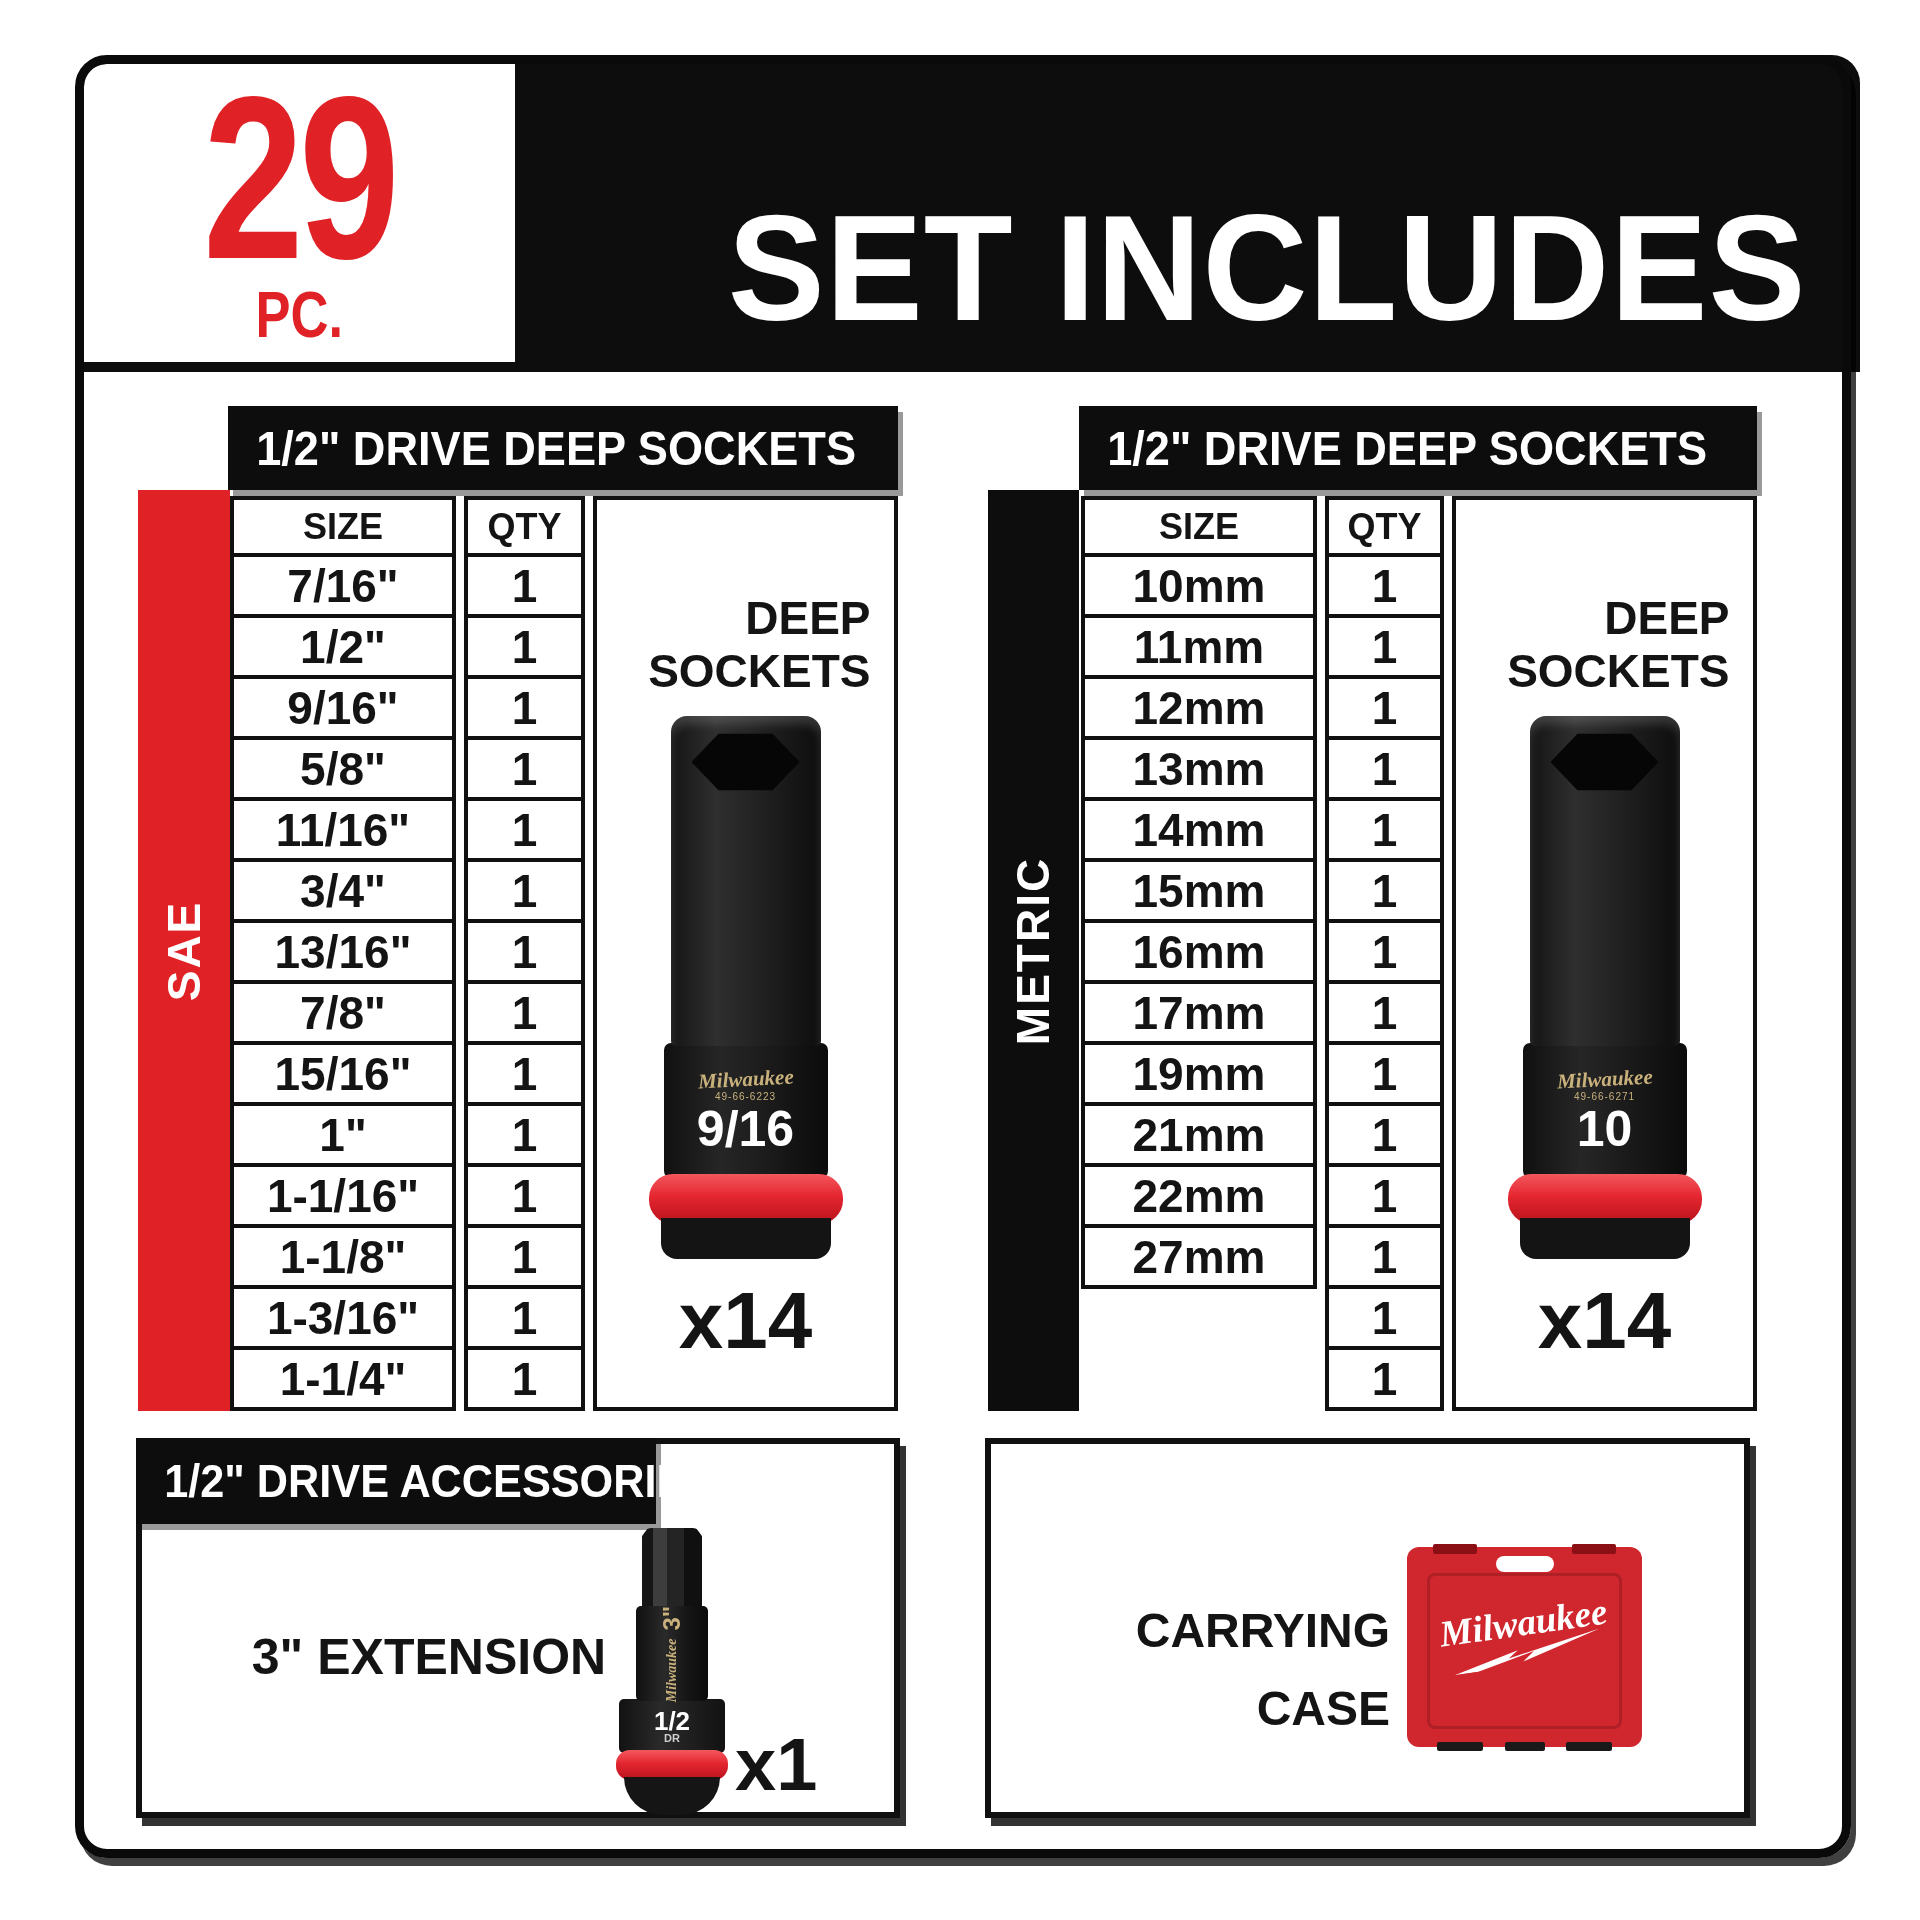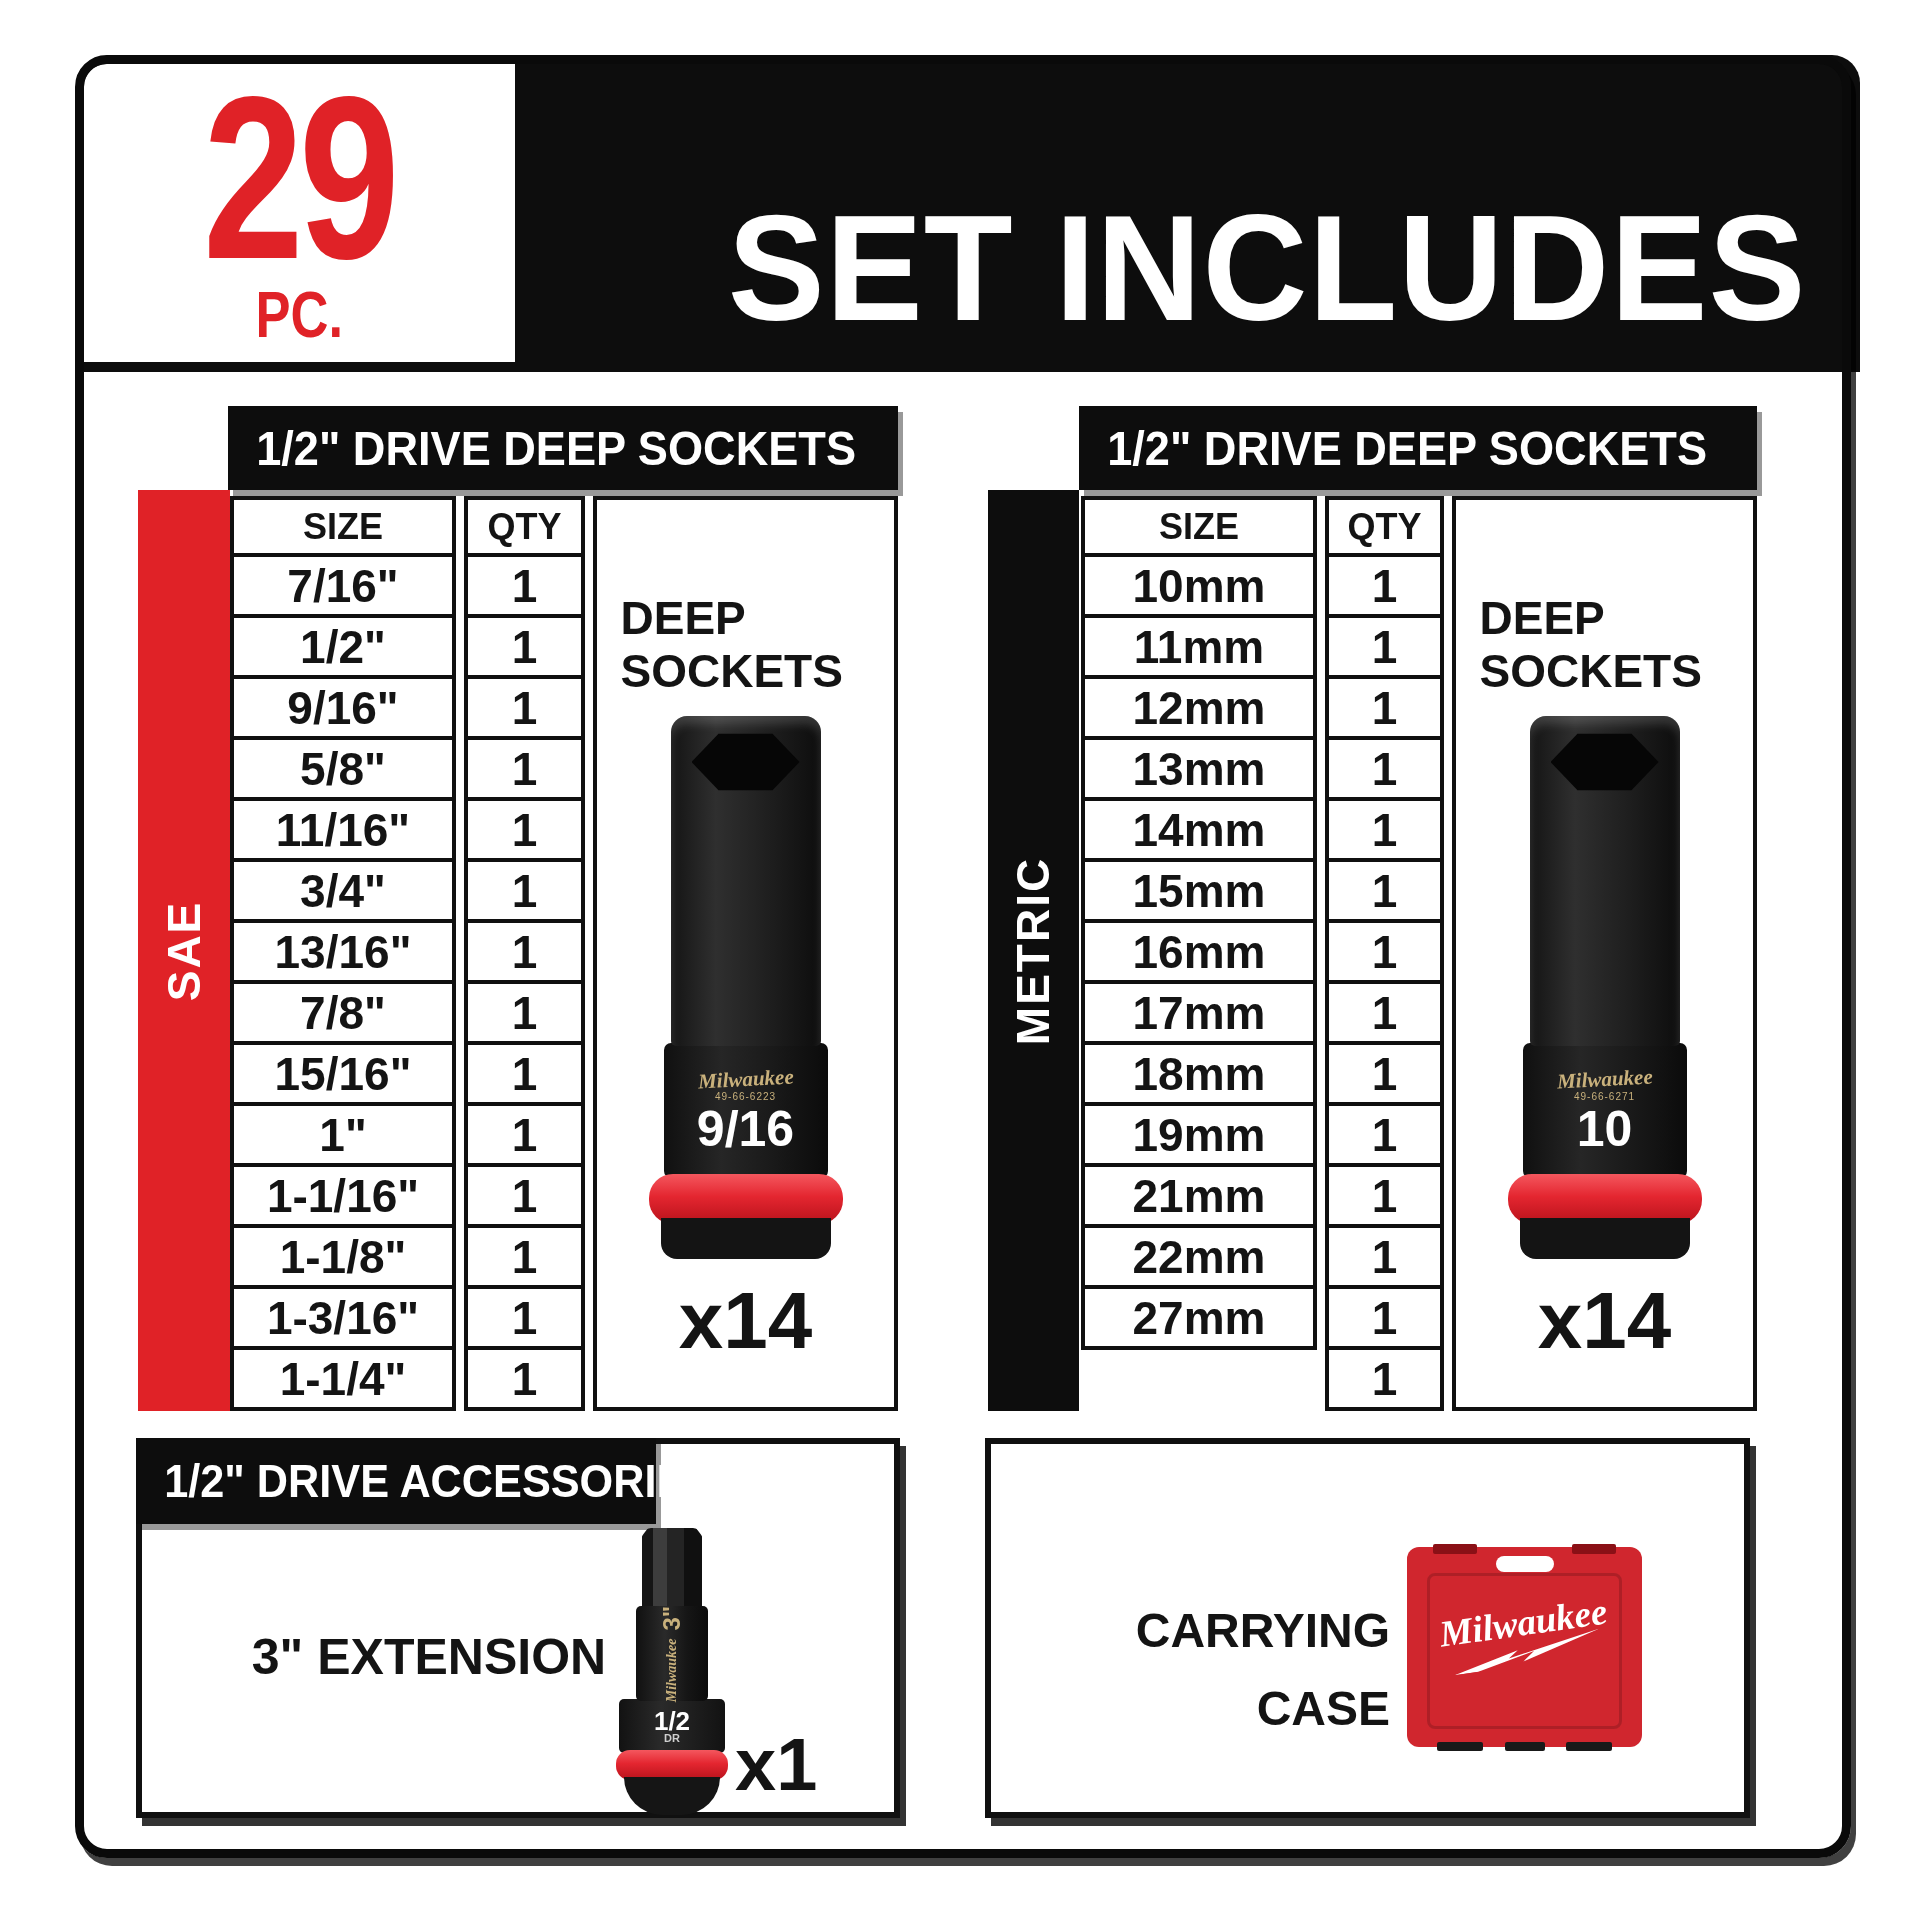--- a/index.html
+++ b/index.html
@@ -35,21 +35,21 @@
   .vbar span{color:#fff;font-weight:800;font-size:46px;letter-spacing:2px;transform:rotate(-90deg);white-space:nowrap;}
   
   .col{position:absolute;top:496px;}
   .cell{box-sizing:border-box;border:4px solid #101010;background:#fff;display:flex;align-items:center;
         justify-content:center;margin-top:-4px;font-weight:700;}
   .cell:first-child{margin-top:0;text-align:center;}
   .cell.h{height:61px;font-size:36px;}
   .cell.d{height:65px;font-size:46px;}
   .img-cell{box-sizing:border-box;border:4px solid #101010;background:#fff;height:915px;
             display:flex;flex-direction:column;align-items:center;}
-  .callout{margin-top:92px;width:250px;text-align:left;font-size:46px;line-height:53px;font-weight:800;letter-spacing:0;}
+  .callout{margin-top:92px;width:250px;text-align:right;font-size:46px;line-height:53px;font-weight:800;letter-spacing:0;}
   .count{font-size:80px;font-weight:800;margin-top:14px;}
   
   .socket{position:relative;width:200px;height:545px;margin-top:18px;display:flex;flex-direction:column;align-items:center;}
   .sock-top{width:150px;height:330px;border-radius:16px 16px 5px 5px;position:relative;
             background:linear-gradient(90deg,#141414,#2f2f2f 30%,#202020 62%,#0d0d0d);
             box-shadow:inset 0 8px 10px rgba(255,255,255,.16);}
   .bore{position:absolute;left:50%;top:14px;transform:translateX(-50%);width:108px;height:64px;
         background:#060606;clip-path:polygon(0 50%,25% 6%,75% 6%,100% 50%,75% 94%,25% 94%);}
   .sock-mid{width:164px;height:135px;margin-top:-3px;border-radius:7px;
             background:linear-gradient(90deg,#101010,#262626 35%,#1a1a1a 65%,#0b0b0b);
@@ -189,21 +189,20 @@
     <div class="cell h">SIZE</div>
 
   <div class="cell d">10mm</div>
       <div class="cell d">11mm</div>
       <div class="cell d">12mm</div>
       <div class="cell d">13mm</div>
       <div class="cell d">14mm</div>
       <div class="cell d">15mm</div>
       <div class="cell d">16mm</div>
       <div class="cell d">17mm</div>
-      <div class="cell d">18mm</div>
       <div class="cell d">19mm</div>
       <div class="cell d">21mm</div>
       <div class="cell d">22mm</div>
       <div class="cell d">27mm</div>
     </div>
   <div class="col" style="left:1325px;width:119px;">
     <div class="cell h">QTY</div>
 
   <div class="cell d">1</div>
       <div class="cell d">1</div>

